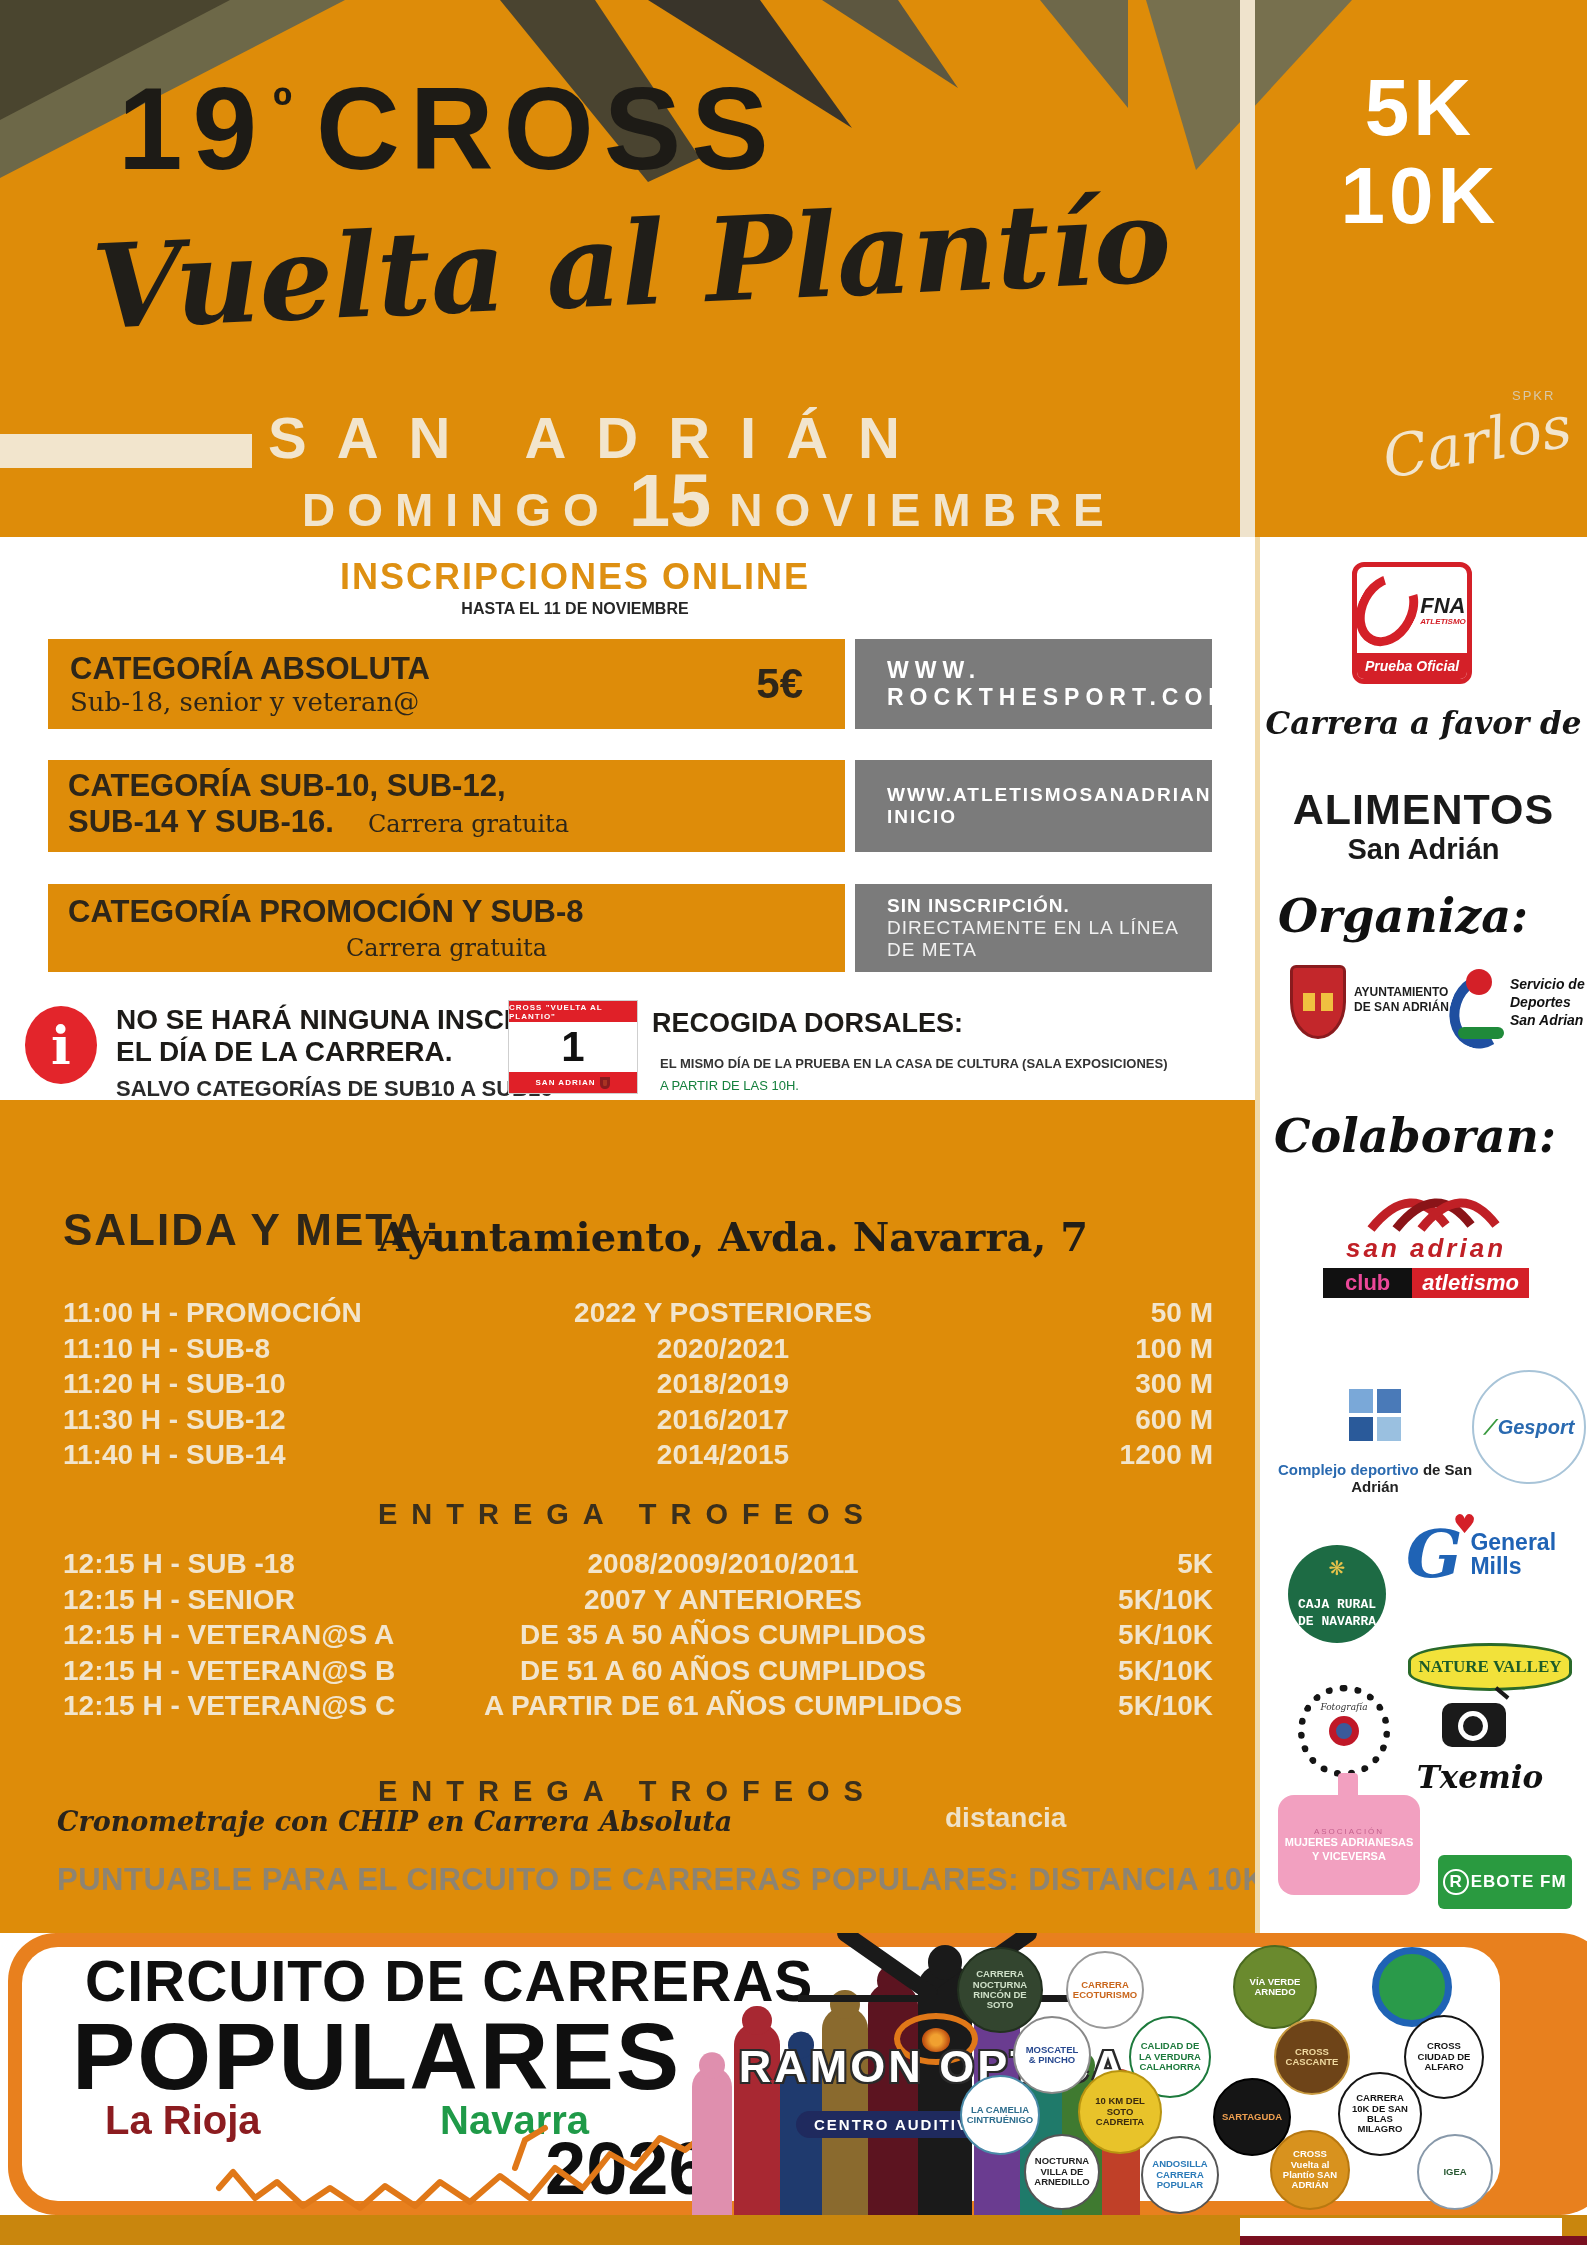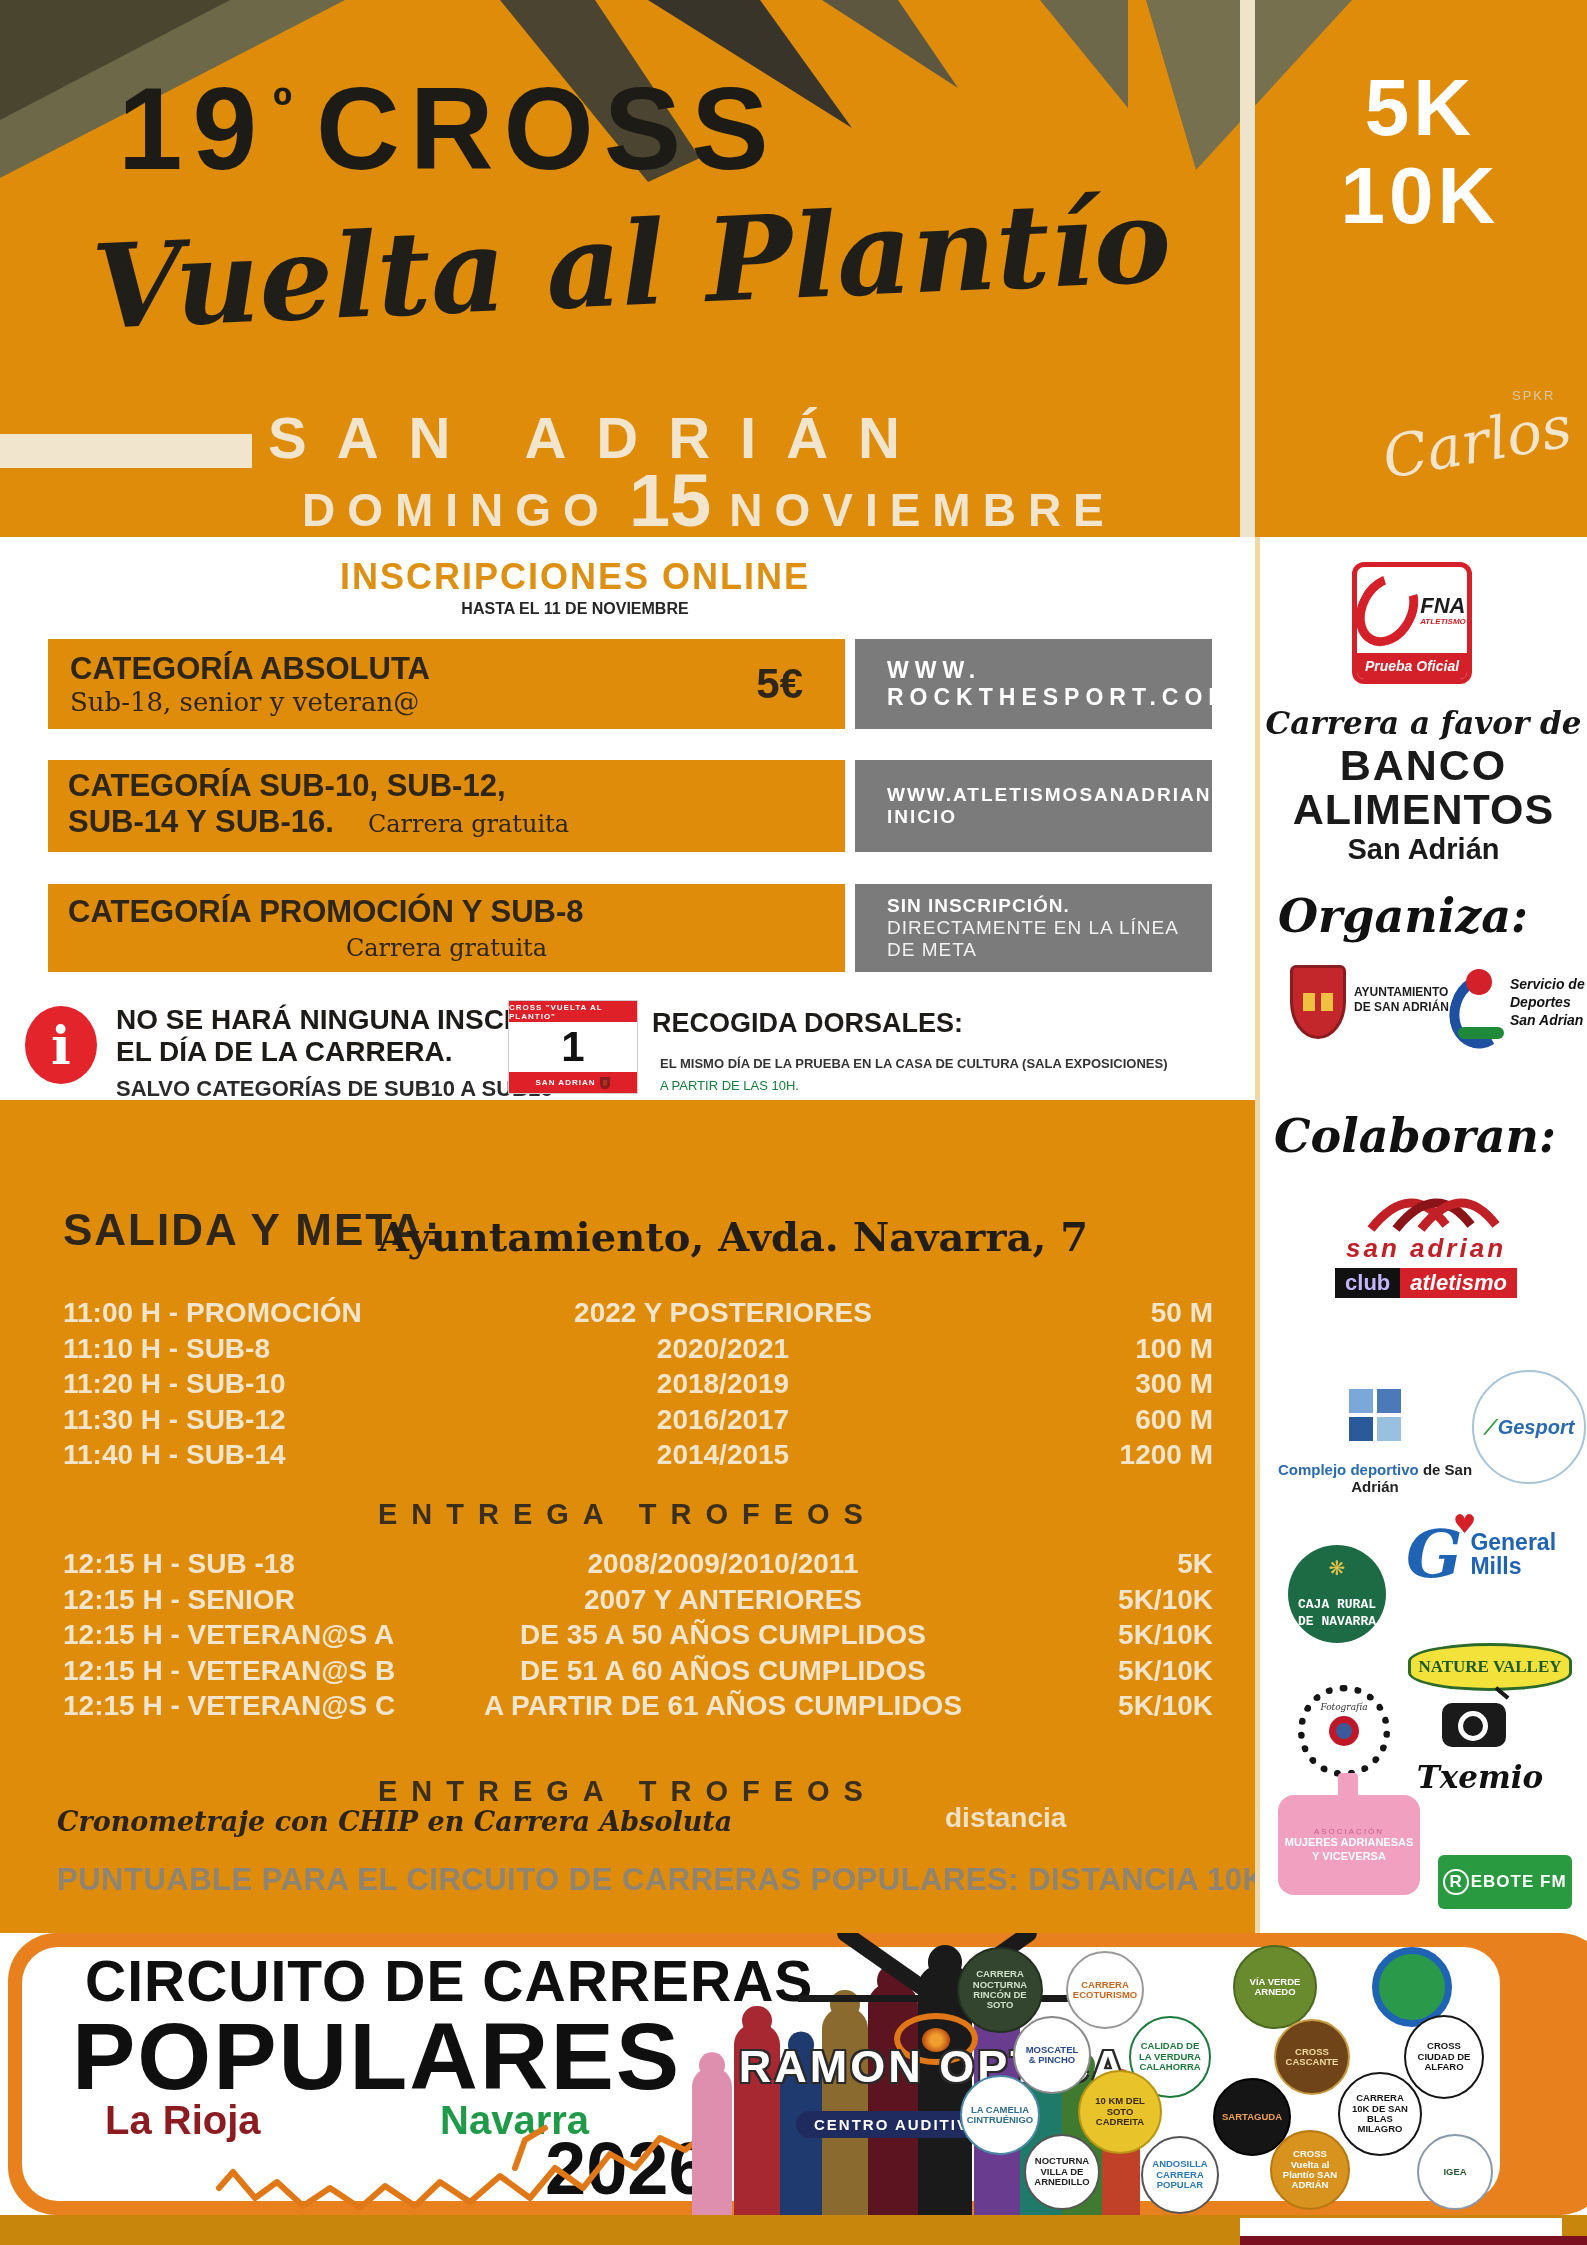--- a/index.html
+++ b/index.html
@@ -104,21 +104,21 @@
   .depor-mark .ball{position:absolute;left:16px;top:4px;width:26px;height:26px;background:#D42028;border-radius:50%}
   .depor-mark .sw{position:absolute;left:0;top:8px;width:44px;height:56px;border:10px solid #1f4fa0;
                   border-right-color:transparent;border-top-color:transparent;border-radius:50%;transform:rotate(18deg)}
   .depor-mark .gr{position:absolute;left:8px;bottom:0;width:46px;height:12px;background:#1f8a3a;border-radius:6px}
   .depor-txt{left:250px;top:438px;width:80px;font-weight:800;font-style:italic;font-size:14px;color:#111;line-height:1.3}
   .colabora{left:14px;top:572px;font-family:"DejaVu Serif",serif;font-style:italic;font-weight:700;font-size:46px;color:#111}
   .club{left:36px;top:652px;width:260px;text-align:center}
   .club svg{display:block;margin:0 auto}
   .club .sa{color:#C02026;font-weight:800;font-style:italic;font-size:26px;letter-spacing:3px}
   .club .row{display:flex;justify-content:center;margin-top:4px}
-  .club .c1{background:#111;color:#c4b5fd;font-weight:800;font-size:22px;padding:2px 10px}
+  .club .c1{background:#111;color:#ec4899;font-weight:800;font-size:22px;padding:2px 22px}
   .club .c2{background:#D42028;color:#fff;font-weight:800;font-size:22px;padding:2px 10px;font-style:italic}
   .complejo{left:10px;top:852px;width:210px;text-align:center}
   .sqgrid{width:52px;height:52px;margin:0 auto;display:grid;grid-template-columns:24px 24px;grid-gap:4px}
   .sqgrid div{background:#7aa8d8}
   .sqgrid div:nth-child(2){background:#4a7ab8}
   .sqgrid div:nth-child(3){background:#2a5a9a}
   .sqgrid div:nth-child(4){background:#9ac0e0}
   .complejo .t1{font-size:15px;font-weight:800;color:#2a6ab0;margin-top:20px}
   .complejo .t1 b{color:#222}
   .gesport{left:212px;top:833px;width:110px;height:110px;border:2px solid #a8c4d8;border-radius:50%;
@@ -372,21 +372,20 @@
     <div class="body">
       <div class="swirl"></div>
       <div>
         <div class="fnat">FNA</div>
         <div class="fnas">ATLETISMO</div>
       </div>
     </div>
     <div class="bar">Prueba Oficial</div>
   </div>
   <div class="abs favor">Carrera a favor de</div>
-  <div class="abs banco1">BANCO</div>
   <div class="abs banco2">ALIMENTOS</div>
   <div class="abs banco3">San Adrián</div>
   <div class="abs organiza">Organiza:</div>
   <div class="abs crest">
       <span class="tw"></span>
       <span class="tw"></span>
     </div>
   <div class="abs ayto">
     <div>AYUNTAMIENTO</div>
     <div>DE SAN ADRIÁN</div>

